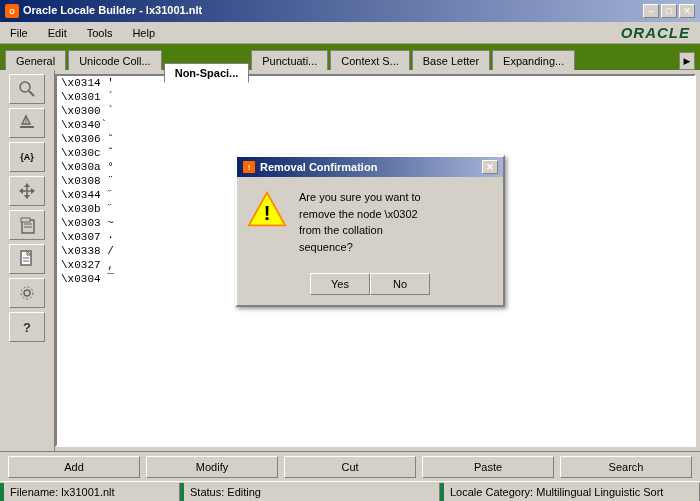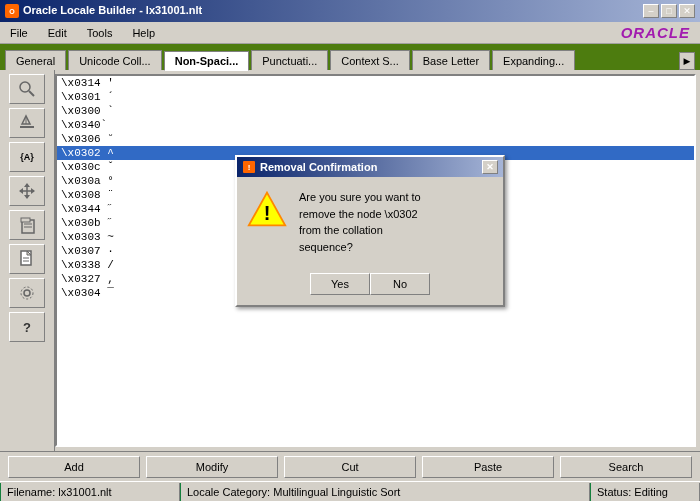--- a/index.html
+++ b/index.html
@@ -100,21 +100,21 @@
       font-size: 11px;
       height: 20px;
       display: flex;
       align-items: center;
     }
     .tab.active {
       background: #ffffff;
       border-bottom: 1px solid #ffffff;
       font-weight: bold;
       position: relative;
-      top: 1px;
+      top: 13px;
     }
     .tab-scroll {
       width: 16px;
       height: 18px;
       background: #d4d0c8;
       border: 1px solid #808080;
       display: flex;
       align-items: center;
       justify-content: center;
       cursor: pointer;
@@ -184,21 +184,21 @@
       display: flex;
       background: #d4d0c8;
       border-top: 1px solid #ffffff;
       height: 20px;
       align-items: center;
       font-size: 11px;
     }
     .status-section {
       padding: 1px 6px;
       border-right: 1px solid #808080;
-      border-left: 1px solid #15803d;
+      border-left: 4px solid #15803d;
       height: 18px;
       display: flex;
       align-items: center;
     }
     .status-section:first-child { min-width: 180px; }
     .status-section:nth-child(2) { flex: 1; }
     .status-section:last-child { min-width: 110px; }
 
     
     .dialog-overlay {
@@ -337,21 +337,21 @@
     </div>
   </div>
 
   <div style="display:flex; align-items:center; justify-content:space-between; background:#d4d0c8; border-bottom:1px solid #a0a0a0;">
     <div class="menu-bar" style="border-bottom:none; flex:1;">
       <span class="menu-item">File</span>
       <span class="menu-item">Edit</span>
       <span class="menu-item">Tools</span>
       <span class="menu-item">Help</span>
     </div>
-    <div class="oracle-logo" style="color:#a21caf; font-style:italic; font-weight:bold; font-size:15px; padding-right:10px;">ORACLE</div>
+    <div class="oracle-logo" style="color:#14532d; font-style:italic; font-weight:bold; font-size:15px; padding-right:10px;">ORACLE</div>
   </div>
 
   <div class="tab-bar">
     <div class="tab">General</div>
     <div class="tab">Unicode Coll...</div>
     <div class="tab active">Non-Spaci...</div>
     <div class="tab">Punctuati...</div>
     <div class="tab">Context S...</div>
     <div class="tab">Base Letter</div>
     <div class="tab">Expanding...</div>
@@ -410,21 +410,20 @@
       <div class="sidebar-btn" style="font-weight:bold; font-size:13px; color:#333;">?</div>
     </div>
 
     <div class="list-wrapper">
       <div class="list-scroll-area">
         <div class="list-item">\x0314 '</div>
         <div class="list-item">\x0301 ´</div>
         <div class="list-item">\x0300 `</div>
         <div class="list-item">\x0340`</div>
         <div class="list-item">\x0306 ˘</div>
-        <div class="list-item selected">\x0302 ^</div>
         <div class="list-item">\x030c ˇ</div>
         <div class="list-item">\x030a °</div>
         <div class="list-item">\x0308 ¨</div>
         <div class="list-item">\x0344 ˝</div>
         <div class="list-item">\x030b ˝</div>
         <div class="list-item">\x0303 ~</div>
         <div class="list-item">\x0307 ·</div>
         <div class="list-item">\x0338 /</div>
         <div class="list-item">\x0327 ,</div>
         <div class="list-item">\x0304 ¯</div>
@@ -435,22 +434,22 @@
   <div class="bottom-toolbar">
     <button class="toolbar-btn">Add</button>
     <button class="toolbar-btn">Modify</button>
     <button class="toolbar-btn">Cut</button>
     <button class="toolbar-btn">Paste</button>
     <button class="toolbar-btn">Search</button>
   </div>
 
   <div class="status-bar">
     <div class="status-section">Filename: lx31001.nlt</div>
+    <div class="status-section">Status: Editing</div>
     <div class="status-section" style="flex:1;">Locale Category: Multilingual Linguistic Sort</div>
-    <div class="status-section">Status: Editing</div>
   </div>
 
   <div class="dialog-overlay">
     <div class="dialog">
 
       <div class="dialog-title">
         <div style="display:flex; align-items:center;">
           <svg class="dialog-title-icon" width="14" height="14" viewBox="0 0 14 14">
             <rect x="1" y="1" width="12" height="12" fill="#ff6600" rx="1"></rect>
             <text x="7" y="10" text-anchor="middle" fill="white" font-size="8" font-weight="bold">!</text>

